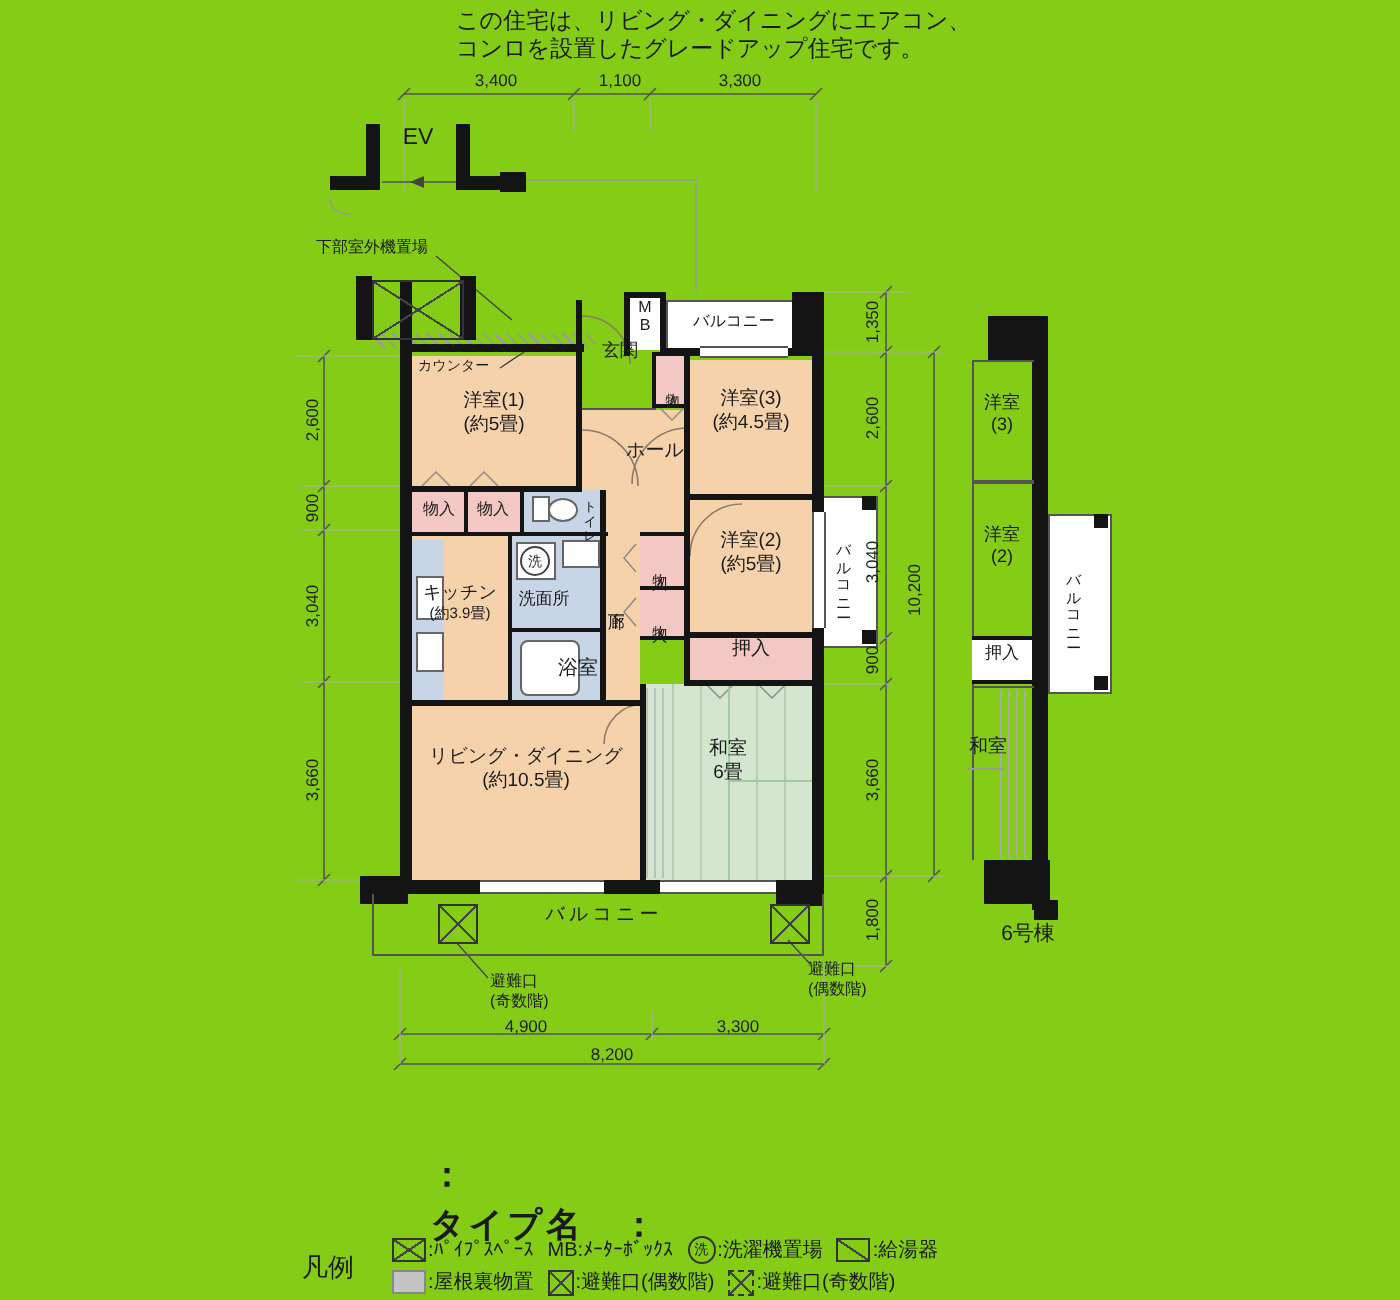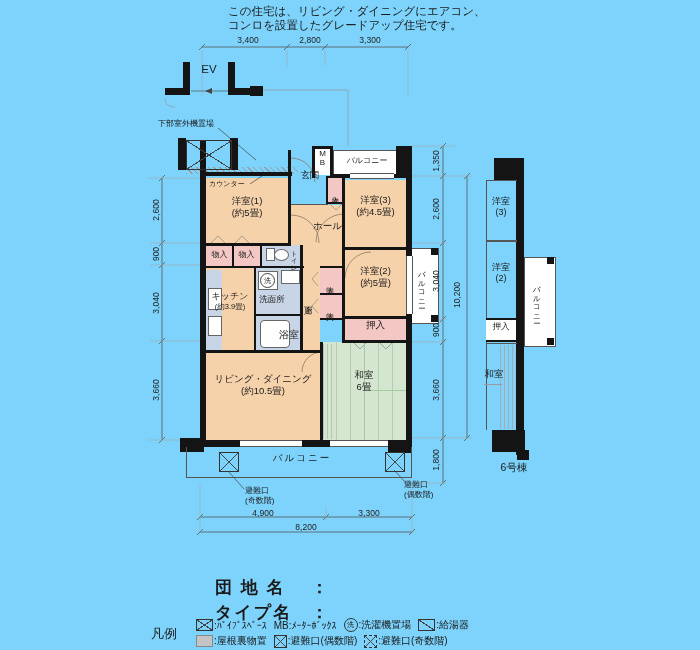--- a/index.html
+++ b/index.html
@@ -1,16 +1,16 @@
 <!DOCTYPE html>
 <html><head>
 <meta charset="utf-8">
 <style>
   html,body{margin:0;padding:0;background:#fff}
-  .canvas{position:relative;width:700px;height:650px;background:#7dd3fc;overflow:hidden;
+  .canvas{position:relative;width:700px;height:650px;background:#84cc16;overflow:hidden;
           font-family:"Liberation Sans","DejaVu Sans",sans-serif;color:#1a1a1a}
   .r{position:absolute}
   .fill{position:absolute;z-index:1}
   .peach{background:#f6d2ab}
   .pink{background:#f3c7c3}
   .blue{background:#c8d5e6}
   .wall{position:absolute;background:#141414;z-index:3}
   .thin{position:absolute;background:#555;z-index:3}
   .win{position:absolute;background:#fff;border-top:1px solid #555;border-bottom:1px solid #555;z-index:4}
   .winv{position:absolute;background:#fff;border-left:1px solid #555;border-right:1px solid #555;z-index:4}
@@ -265,21 +265,21 @@
     <span>6畳</span>
   </div>
   <div class="lbl" style="left:345px;top:319px;width:61px;font-size:9.5px">押入</div>
   <div class="lbl" style="left:206px;top:250px;width:27px;font-size:8px">物入</div>
   <div class="lbl" style="left:233px;top:250px;width:27px;font-size:8px">物入</div>
   <div class="lbl vt" style="left:330px;top:179px;height:24px;font-size:7px;letter-spacing:0">物入</div>
   <div class="lbl vt" style="left:325px;top:269px;height:23px;font-size:7.5px;letter-spacing:0">物入</div>
   <div class="lbl vt" style="left:325px;top:295px;height:23px;font-size:7.5px;letter-spacing:0">物入</div>
 
   <div class="dim" style="left:230px;top:35px">3,400</div>
-  <div class="dim" style="left:292px;top:35px">2,800</div>
+  <div class="dim" style="left:292px;top:35px">1,100</div>
   <div class="dim" style="left:352px;top:35px">3,300</div>
   <div class="dim vdim" style="left:138px;top:205px">2,600</div>
   <div class="dim vdim" style="left:138px;top:249px">900</div>
   <div class="dim vdim" style="left:138px;top:298px">3,040</div>
   <div class="dim vdim" style="left:138px;top:385px">3,660</div>
   <div class="dim vdim" style="left:418px;top:156px">1,350</div>
   <div class="dim vdim" style="left:418px;top:204px">2,600</div>
   <div class="dim vdim" style="left:418px;top:276px">3,040</div>
   <div class="dim vdim" style="left:418px;top:325px">900</div>
   <div class="dim vdim" style="left:418px;top:385px">3,660</div>
@@ -310,21 +310,20 @@
   <div class="lbl" style="left:486px;top:321px;width:30px;font-size:8.5px">押入</div>
   <div class="lbl" style="left:478px;top:368px;width:32px;font-size:9.5px">和室</div>
   <div class="thin" style="left:484px;top:384px;width:18px;height:1px;background:#999"></div>
   <div class="r" style="left:524px;top:257px;width:30px;height:88px;border:1px solid #555;background:#fff;z-index:2"></div>
   <div class="wall" style="left:547px;top:257px;width:7px;height:7px"></div>
   <div class="wall" style="left:547px;top:338px;width:7px;height:7px"></div>
   <div class="lbl vt" style="left:532px;top:264px;height:74px;font-size:7.5px">バルコニー</div>
   <div class="lbl" style="left:490px;top:461px;width:48px;font-size:10.5px">6号棟</div>
 
   <div class="f-row" style="left:215px;top:576px">
-    <span class="f-label">団 地 名</span>
     <span>：</span>
   </div>
   <div class="f-row" style="left:215px;top:601px">
     <span class="f-label">タイプ名</span>
     <span>：</span>
   </div>
   <div class="r" style="left:151px;top:625px;font-size:13px;z-index:6">凡例</div>
   <div class="lg-row" style="left:196px;top:618px">
     <span class="lg-item">
       <span class="lg-box lg-x"></span>

